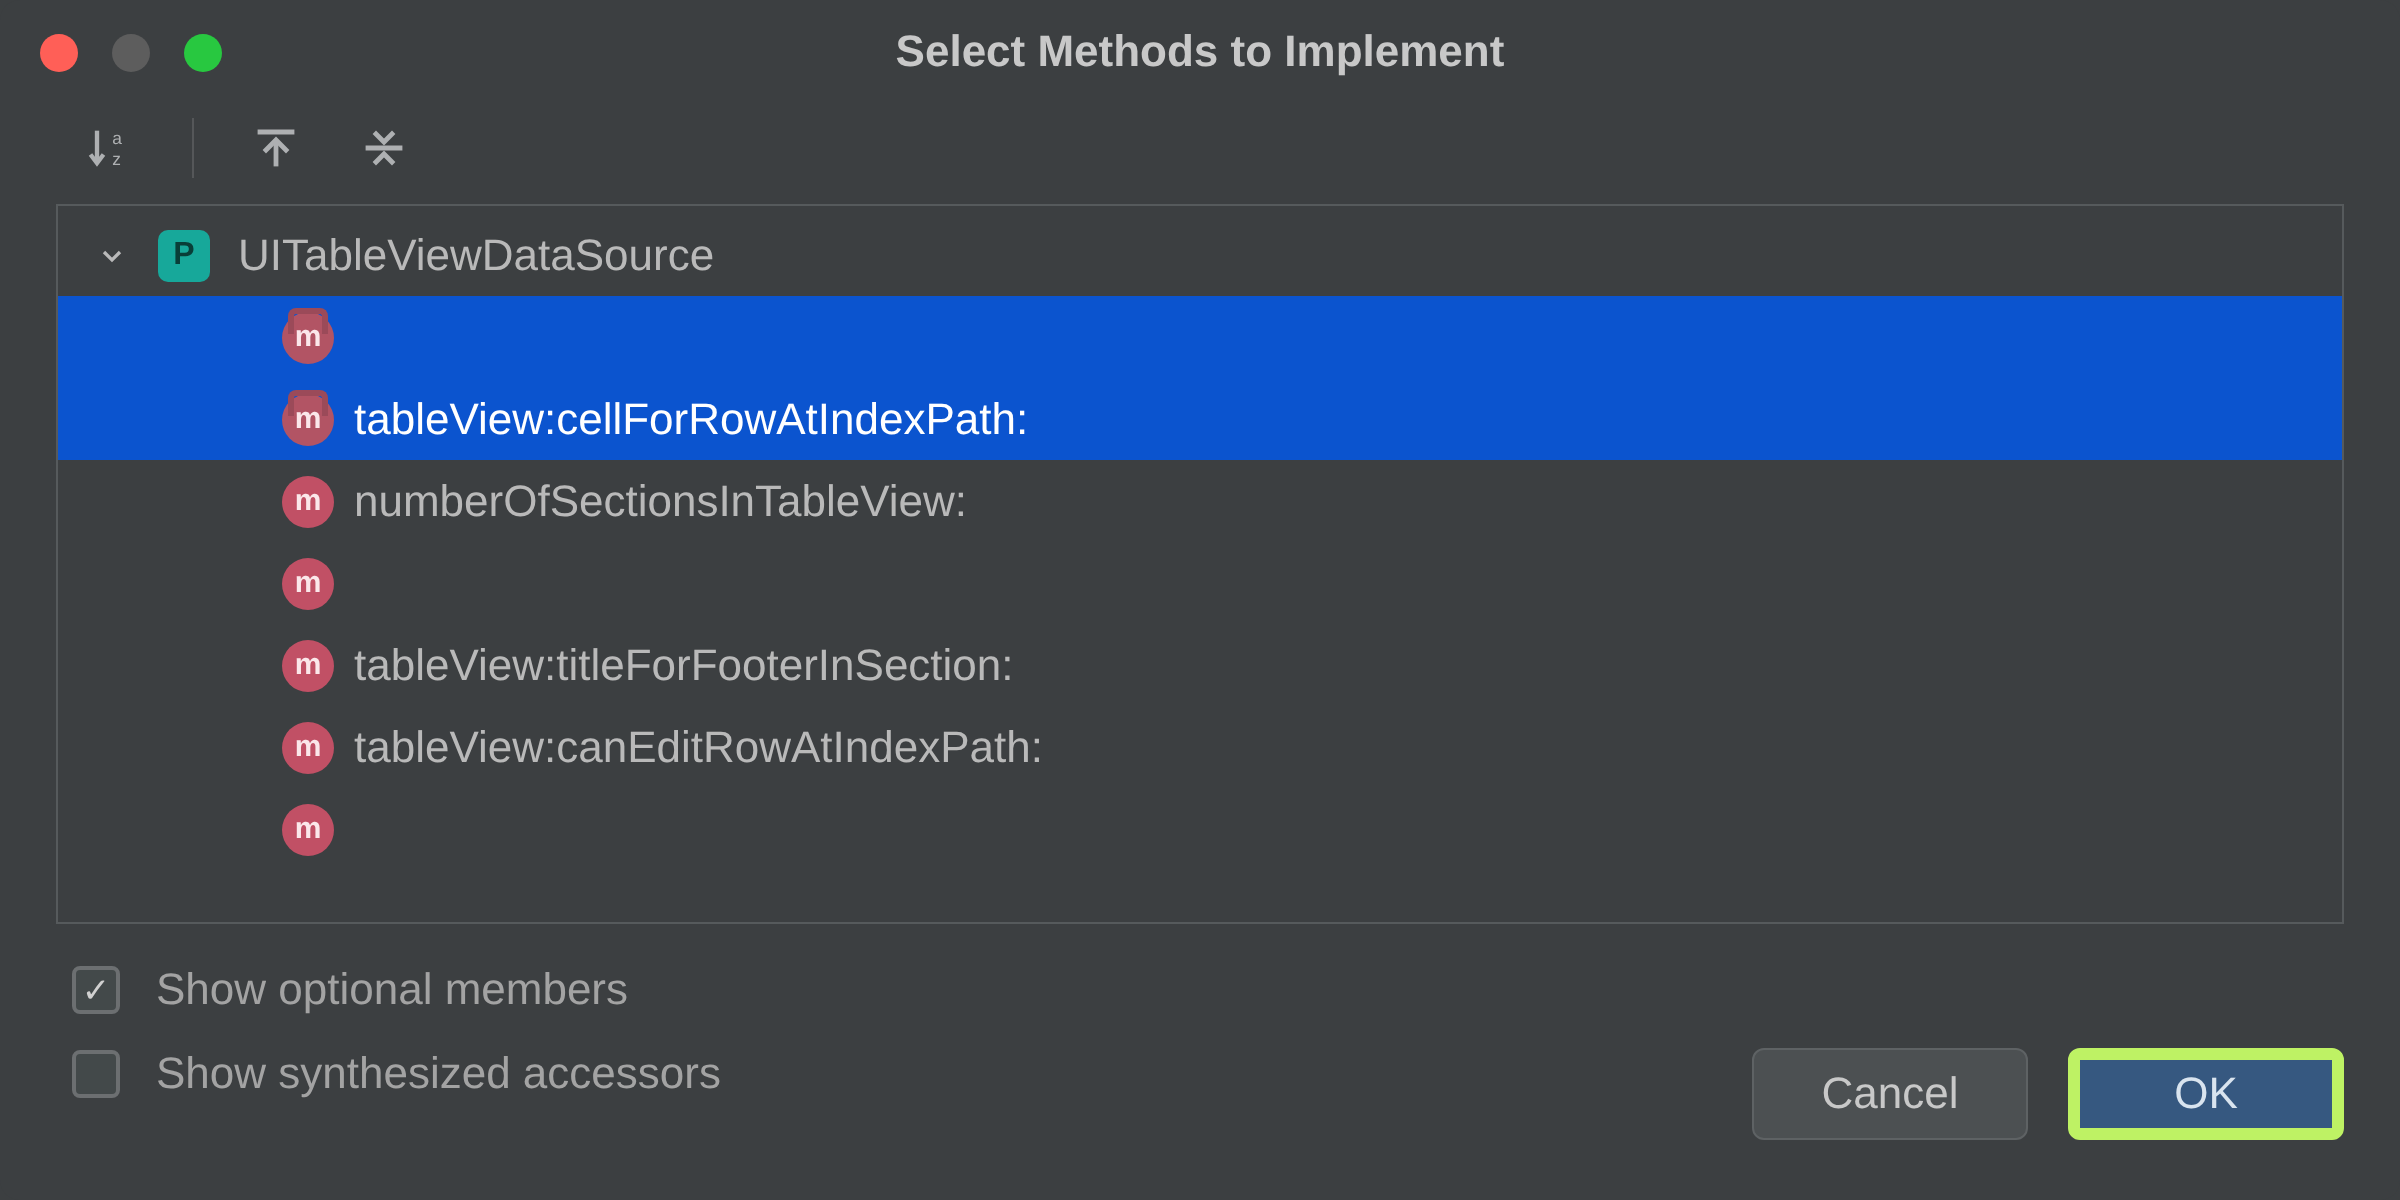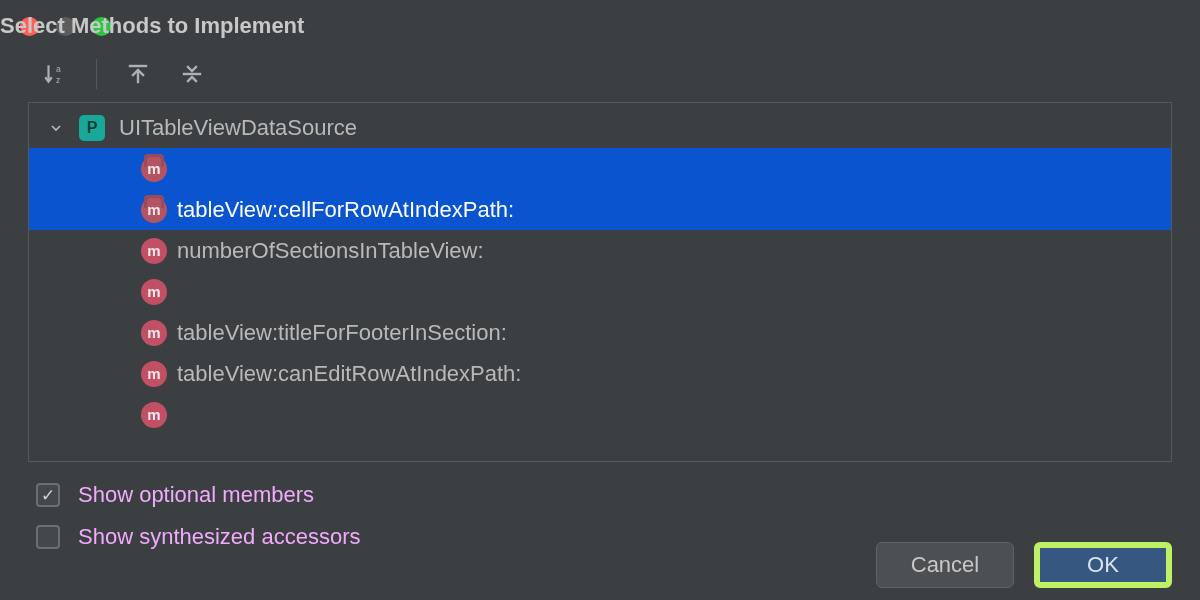--- a/index.html
+++ b/index.html
@@ -37,20 +37,21 @@
     width: 19px;
     height: 19px;
     border-radius: 50%;
   }
   .light-close { background: #ff5f57; }
   .light-min { background: #5d5d5d; }
   .light-max { background: #28c840; }
   .title {
     position: absolute;
     left: 0; right: 0;
+    text-align: center;
     font-size: 22px;
     font-weight: 600;
     color: #c8c8c8;
     pointer-events: none;
   }
   .toolbar {
     height: 50px;
     display: flex;
     align-items: center;
     padding: 0 36px 6px 42px;
@@ -152,42 +153,42 @@
     display: flex;
     flex-direction: column;
     gap: 16px;
     position: relative;
   }
   .chk-row {
     display: flex;
     align-items: center;
     gap: 18px;
     font-size: 22px;
-    color: #f0abfc;
+    color: #a3a3a3;
   }
   .chk {
     width: 24px;
     height: 24px;
     border: 2px solid #6c6f71;
     border-radius: 4px;
     display: flex;
     align-items: center;
     justify-content: center;
     background: #43494a;
     color: #d0d0d0;
   }
   .chk.checked::after {
     content: "✓";
     font-size: 17px;
     line-height: 1;
   }
   .buttons {
     position: absolute;
     right: 28px;
-    bottom: 12px;
+    bottom: 30px;
     display: flex;
     gap: 20px;
   }
   .btn {
     min-width: 138px;
     height: 46px;
     border-radius: 6px;
     font-size: 22px;
     display: flex;
     align-items: center;

